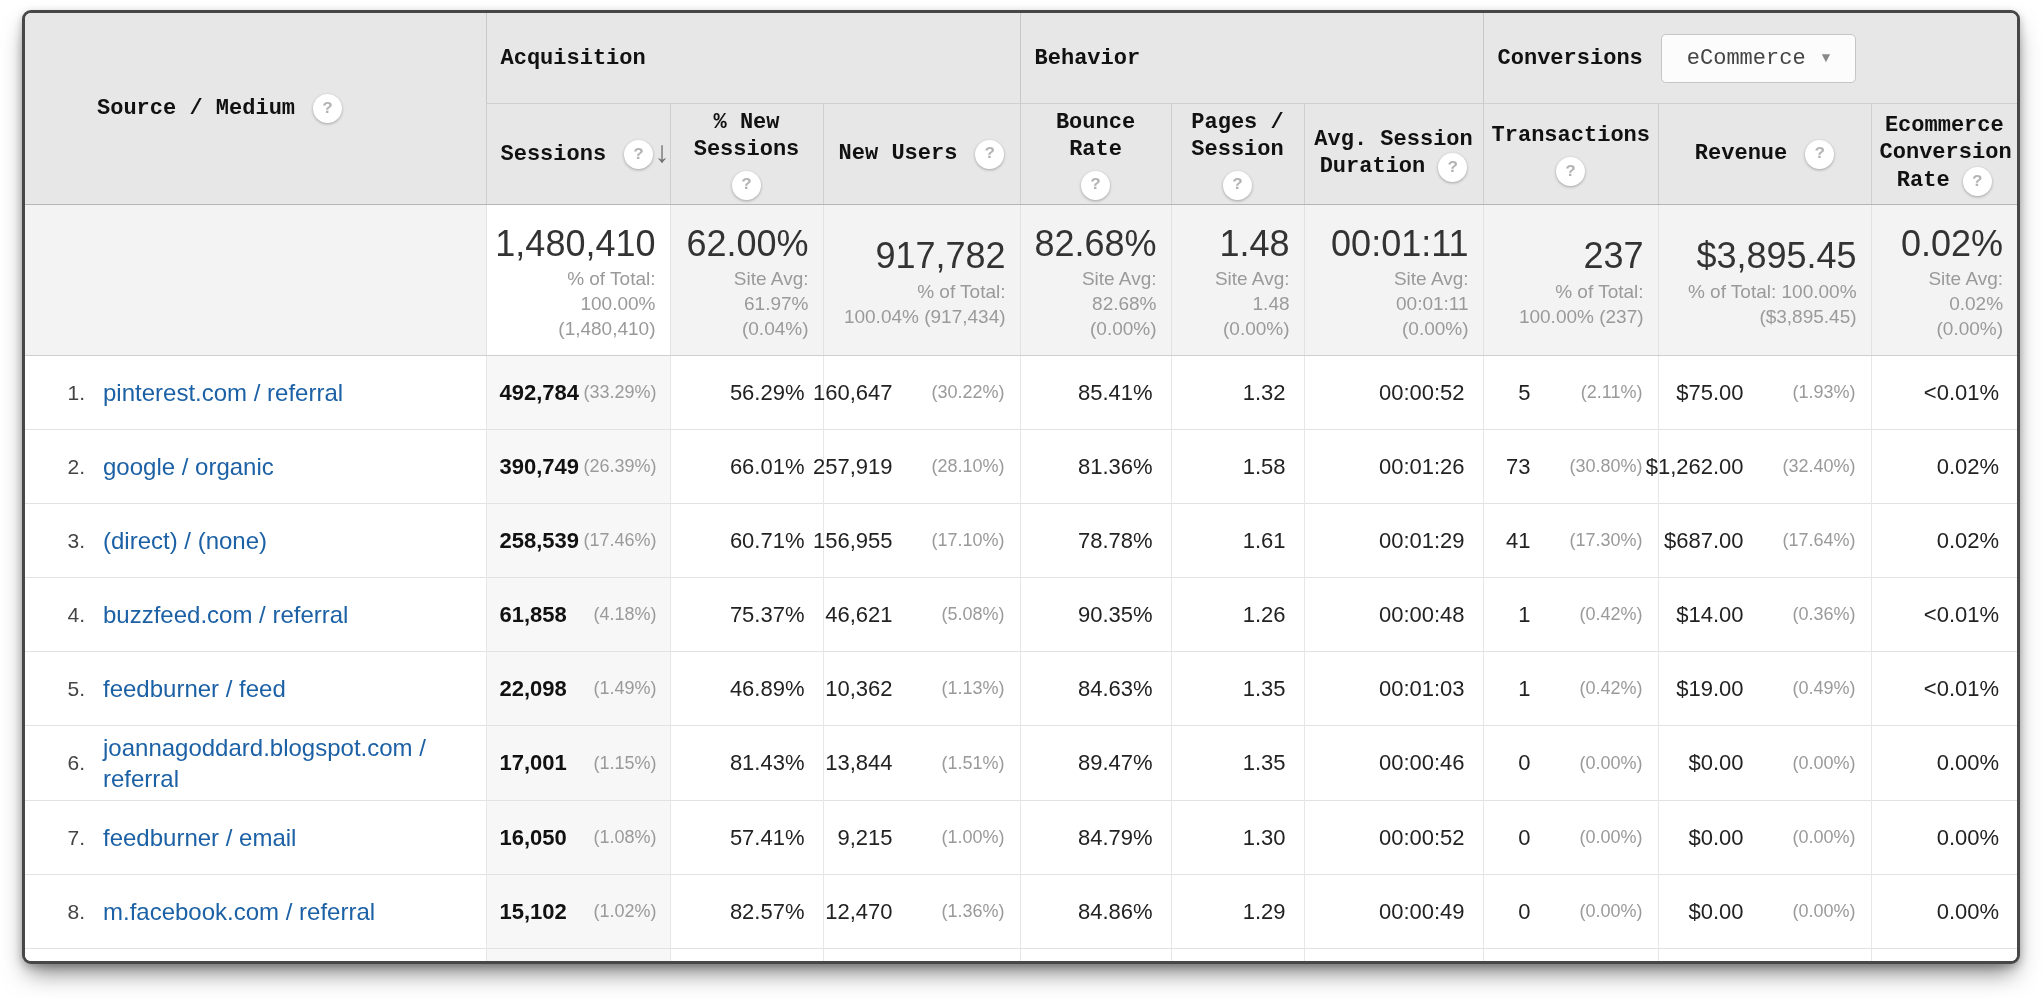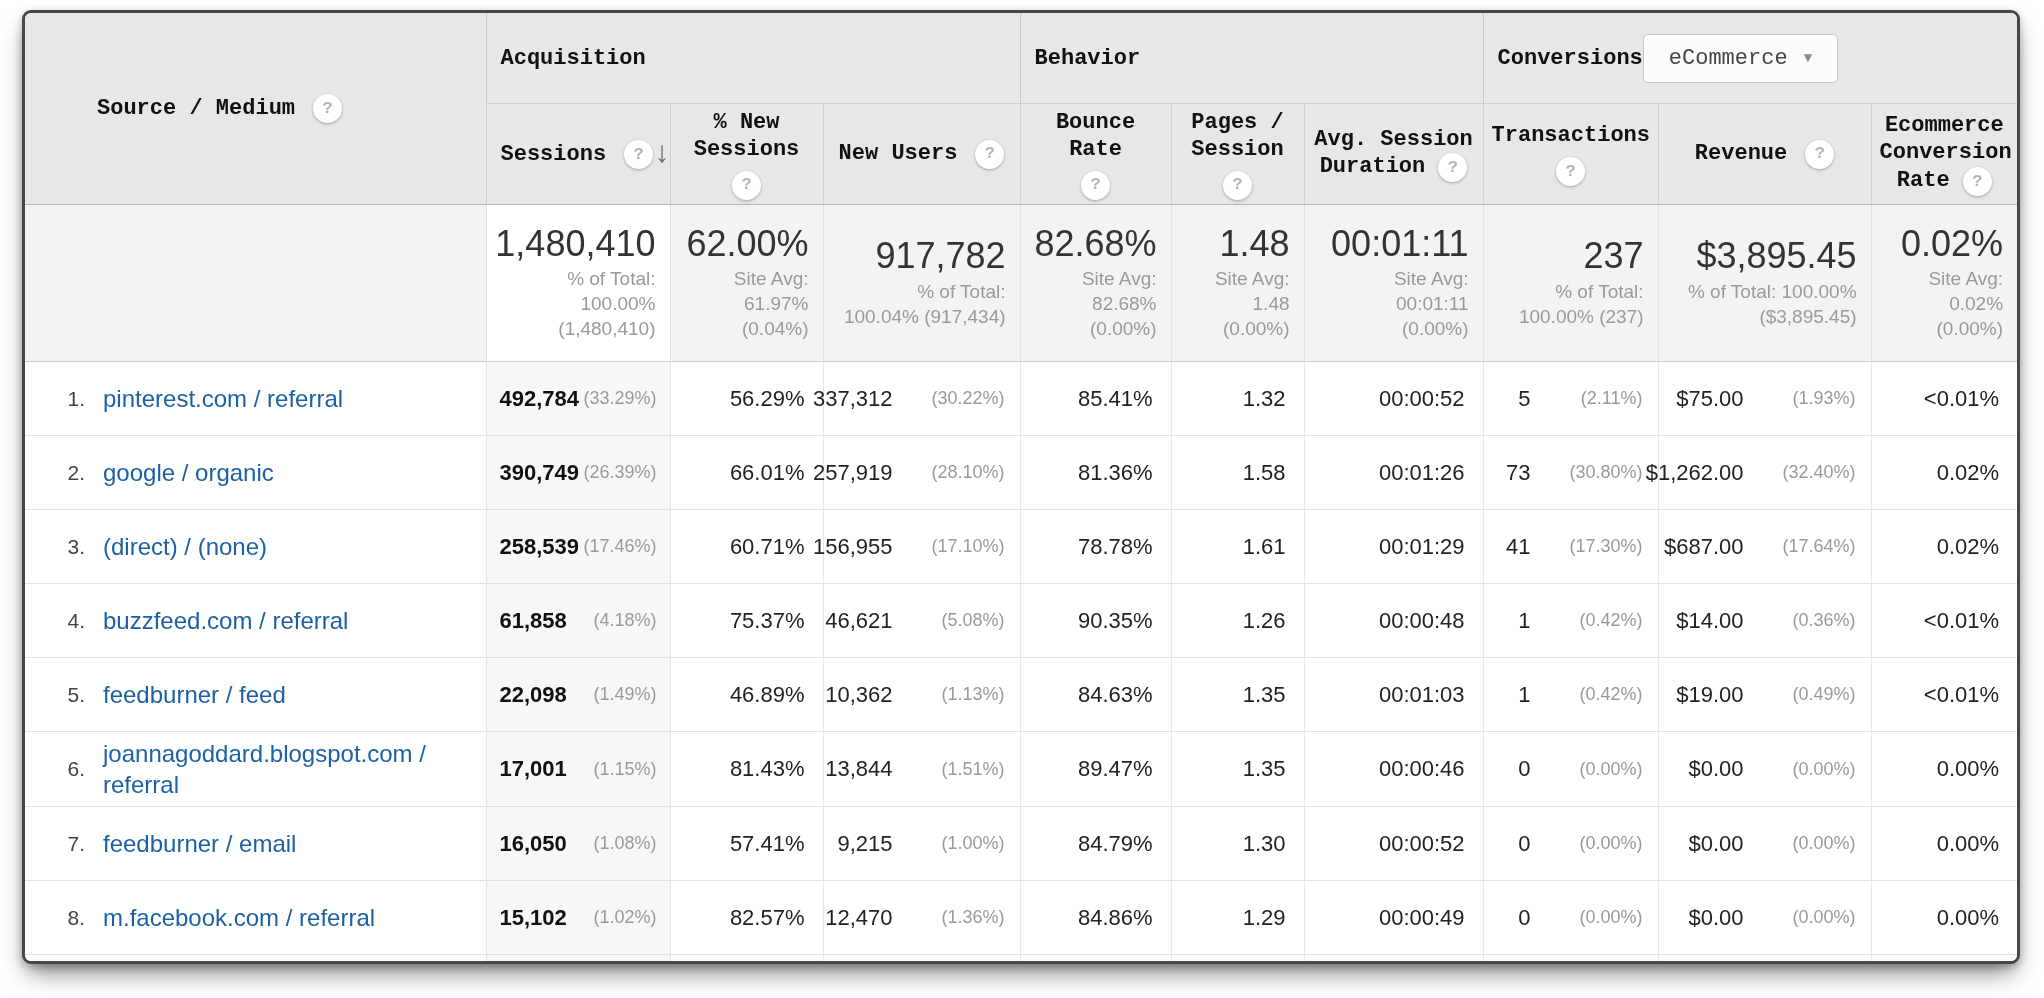--- a/index.html
+++ b/index.html
@@ -9,35 +9,35 @@
     box-shadow:0 14px 24px -6px rgba(0,0,0,.5),0 3px 8px rgba(0,0,0,.25);}
   table{border-collapse:collapse;table-layout:fixed;width:1992px;}
   col.c-src{width:461px}col.c-sess{width:184px}col.c-newsess{width:153px}col.c-newusers{width:197px}
   col.c-bounce{width:151px}col.c-pages{width:133px}col.c-dur{width:179px}col.c-trans{width:175px}
   col.c-rev{width:213px}col.c-ecom{width:146px}
   thead th{background:#e7e7e7;font-size:22px;font-weight:bold;color:#111;vertical-align:middle;font-family:Liberation Mono, monospace;}
   tr.group-row th{height:88px;}
   tr.col-row th{height:100px;border-left:1px solid #cfcfcf;border-bottom:1px solid #b5b5b5;padding:0 8px;}
   th.dim-head{border-bottom:1px solid #b5b5b5;text-align:left;padding-left:72px;}
   th.group{border-left:1px solid #c7c7c7;border-bottom:1px solid #cfcfcf;text-align:left;padding-left:14px;}
-  .group-inner{display:flex;align-items:center;}
+  .group-inner{display:flex;align-items:center;gap:18px;}
   .helpwrap{display:inline-flex;align-items:center;gap:18px;justify-content:center;}
   .help-icon{display:inline-flex;align-items:center;justify-content:center;width:29px;height:29px;
     border-radius:50%;background:#fff;color:#b3b3b3;font-size:17px;font-weight:bold;
     box-shadow:0 1px 3px rgba(0,0,0,.3);flex:0 0 auto;}
   .hdr-center{text-align:center;line-height:1.25;}
   .icon-below .help-icon{margin-top:7px;}
   .sessions-head{display:flex;align-items:center;justify-content:space-between;padding:0 10px 0 6px;}
   .sort-arrow{color:#6e6e6e;font-size:30px;font-weight:bold;line-height:1;}
   .dd-btn{display:inline-flex;align-items:center;gap:16px;background:#fcfcfc;border:1px solid #c6c6c6;
     border-radius:5px;padding:11px 25px;font-size:22px;font-weight:normal;color:#444;cursor:pointer;}
   .dd-caret{font-size:14px;color:#8a8a8a;line-height:1;}
   
   tr.totals td{background:#f3f3f3;border-left:1px solid #e2e2e2;border-bottom:1px solid #cfcfcf;
-    height:134px;vertical-align:middle;text-align:right;padding:10px 14px 12px 8px;}
+    height:134px;vertical-align:middle;text-align:right;padding:10px 14px 6px 8px;}
   tr.totals td.t-sess{background:#fff;}
   .total-main{font-size:36px;color:#333;line-height:1.15;}
   .total-sub{font-size:19px;color:#9a9a9a;line-height:1.32;white-space:pre-line;margin-top:2px;}
   
   tbody td{background:#fff;border-left:1px solid #e7e7e7;border-top:1px solid #e2e2e2;
     height:61px;vertical-align:middle;font-size:22px;color:#222;}
   tbody td:first-child, tr.totals td:first-child{border-left:none;}
   td.src{padding:6px 10px 6px 26px;}
   .src-inner{display:flex;align-items:center;}
   .rank{flex:0 0 52px;text-align:right;color:#444;font-size:21px;padding-right:18px;box-sizing:border-box;}
@@ -222,21 +222,21 @@
     </td>
     <td class="sess">
       <span class="sess-inner">
         <span class="val-b">492,784</span>
         <span class="pct">(33.29%)</span>
       </span>
     </td>
     <td class="num">56.29%</td>
     <td class="pairnum">
       <span class="pair-inner">
-        <span class="val">337,312</span>
+        <span class="val">160,647</span>
         <span class="pct">(30.22%)</span>
       </span>
     </td>
     <td class="num">85.41%</td>
     <td class="num">1.32</td>
     <td class="num">00:00:52</td>
     <td class="pairnum">
       <span class="pair-inner">
         <span class="val">5</span>
         <span class="pct">(2.11%)</span>

